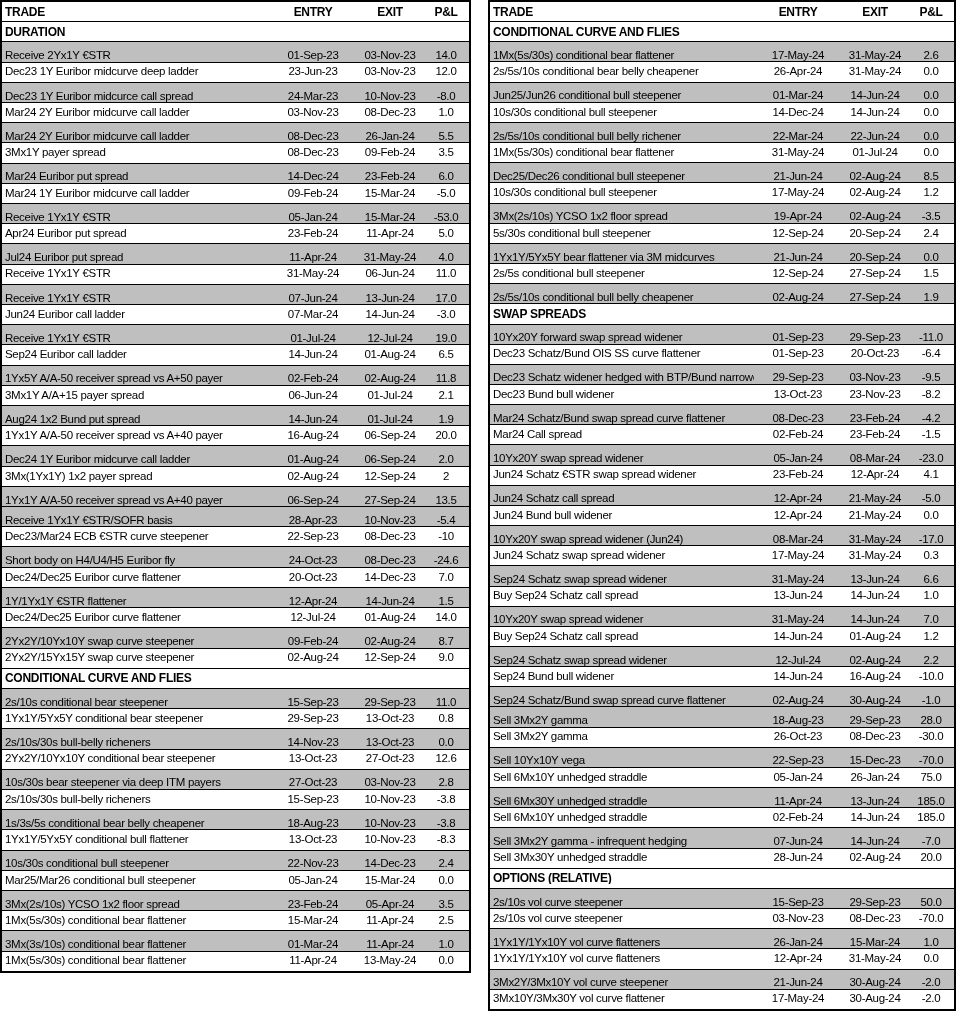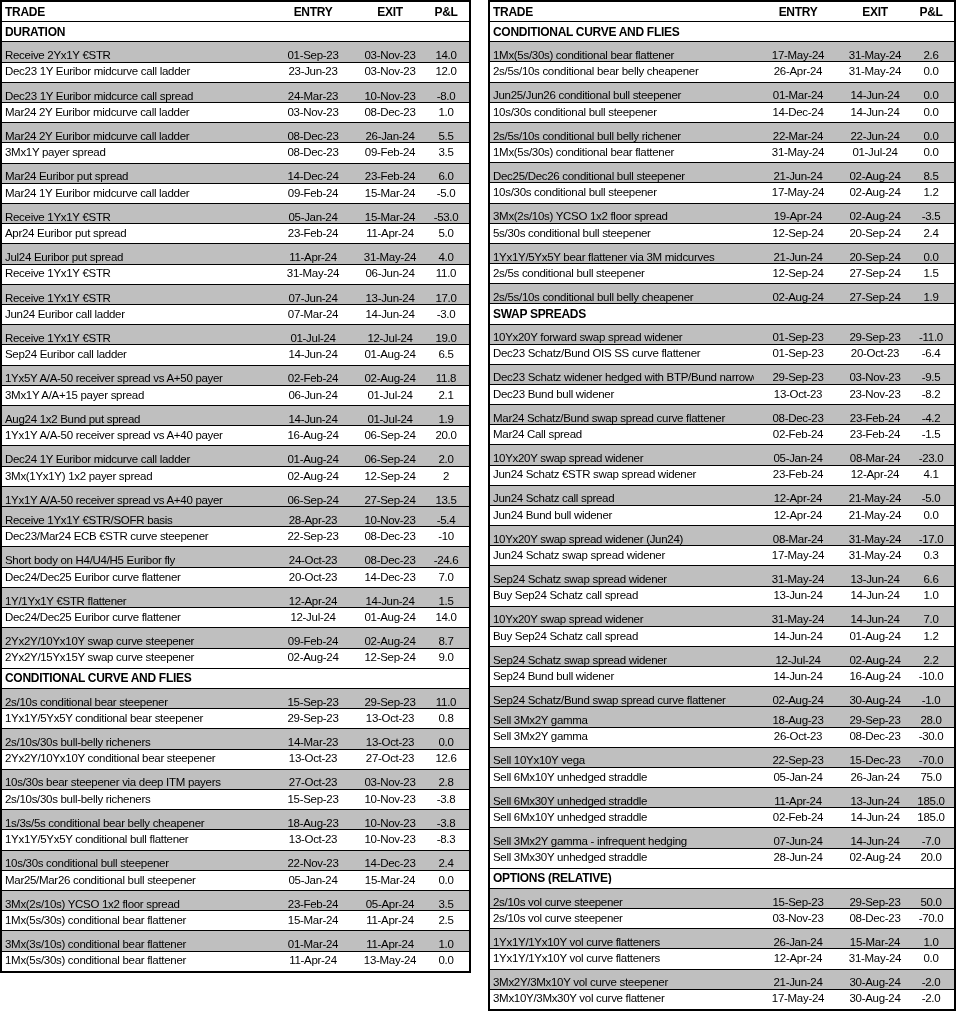--- a/index.html
+++ b/index.html
@@ -70,21 +70,21 @@
       <div class="t-row section-row">
         <div class="cell c-trade">DURATION</div>
       </div>
       <div class="t-row shaded">
         <div class="cell c-trade">Receive 2Yx1Y €STR</div>
         <div class="cell c-entry">01-Sep-23</div>
         <div class="cell c-exit">03-Nov-23</div>
         <div class="cell c-pnl">14.0</div>
       </div>
       <div class="t-row">
-        <div class="cell c-trade">Dec23 1Y Euribor midcurve call ladder</div>
+        <div class="cell c-trade">Dec23 1Y Euribor midcurve deep ladder</div>
         <div class="cell c-entry">23-Jun-23</div>
         <div class="cell c-exit">03-Nov-23</div>
         <div class="cell c-pnl">12.0</div>
       </div>
       <div class="t-row shaded">
         <div class="cell c-trade">Dec23 1Y Euribor midcurce call spread</div>
         <div class="cell c-entry">24-Mar-23</div>
         <div class="cell c-exit">10-Nov-23</div>
         <div class="cell c-pnl">-8.0</div>
       </div>
@@ -266,21 +266,21 @@
         <div class="cell c-pnl">11.0</div>
       </div>
       <div class="t-row">
         <div class="cell c-trade">1Yx1Y/5Yx5Y conditional bear steepener</div>
         <div class="cell c-entry">29-Sep-23</div>
         <div class="cell c-exit">13-Oct-23</div>
         <div class="cell c-pnl">0.8</div>
       </div>
       <div class="t-row shaded">
         <div class="cell c-trade">2s/10s/30s bull-belly richeners</div>
-        <div class="cell c-entry">14-Mar-23</div>
+        <div class="cell c-entry">14-Nov-23</div>
         <div class="cell c-exit">13-Oct-23</div>
         <div class="cell c-pnl">0.0</div>
       </div>
       <div class="t-row">
         <div class="cell c-trade">2Yx2Y/10Yx10Y conditional bear steepener</div>
         <div class="cell c-entry">13-Oct-23</div>
         <div class="cell c-exit">27-Oct-23</div>
         <div class="cell c-pnl">12.6</div>
       </div>
       <div class="t-row shaded">

